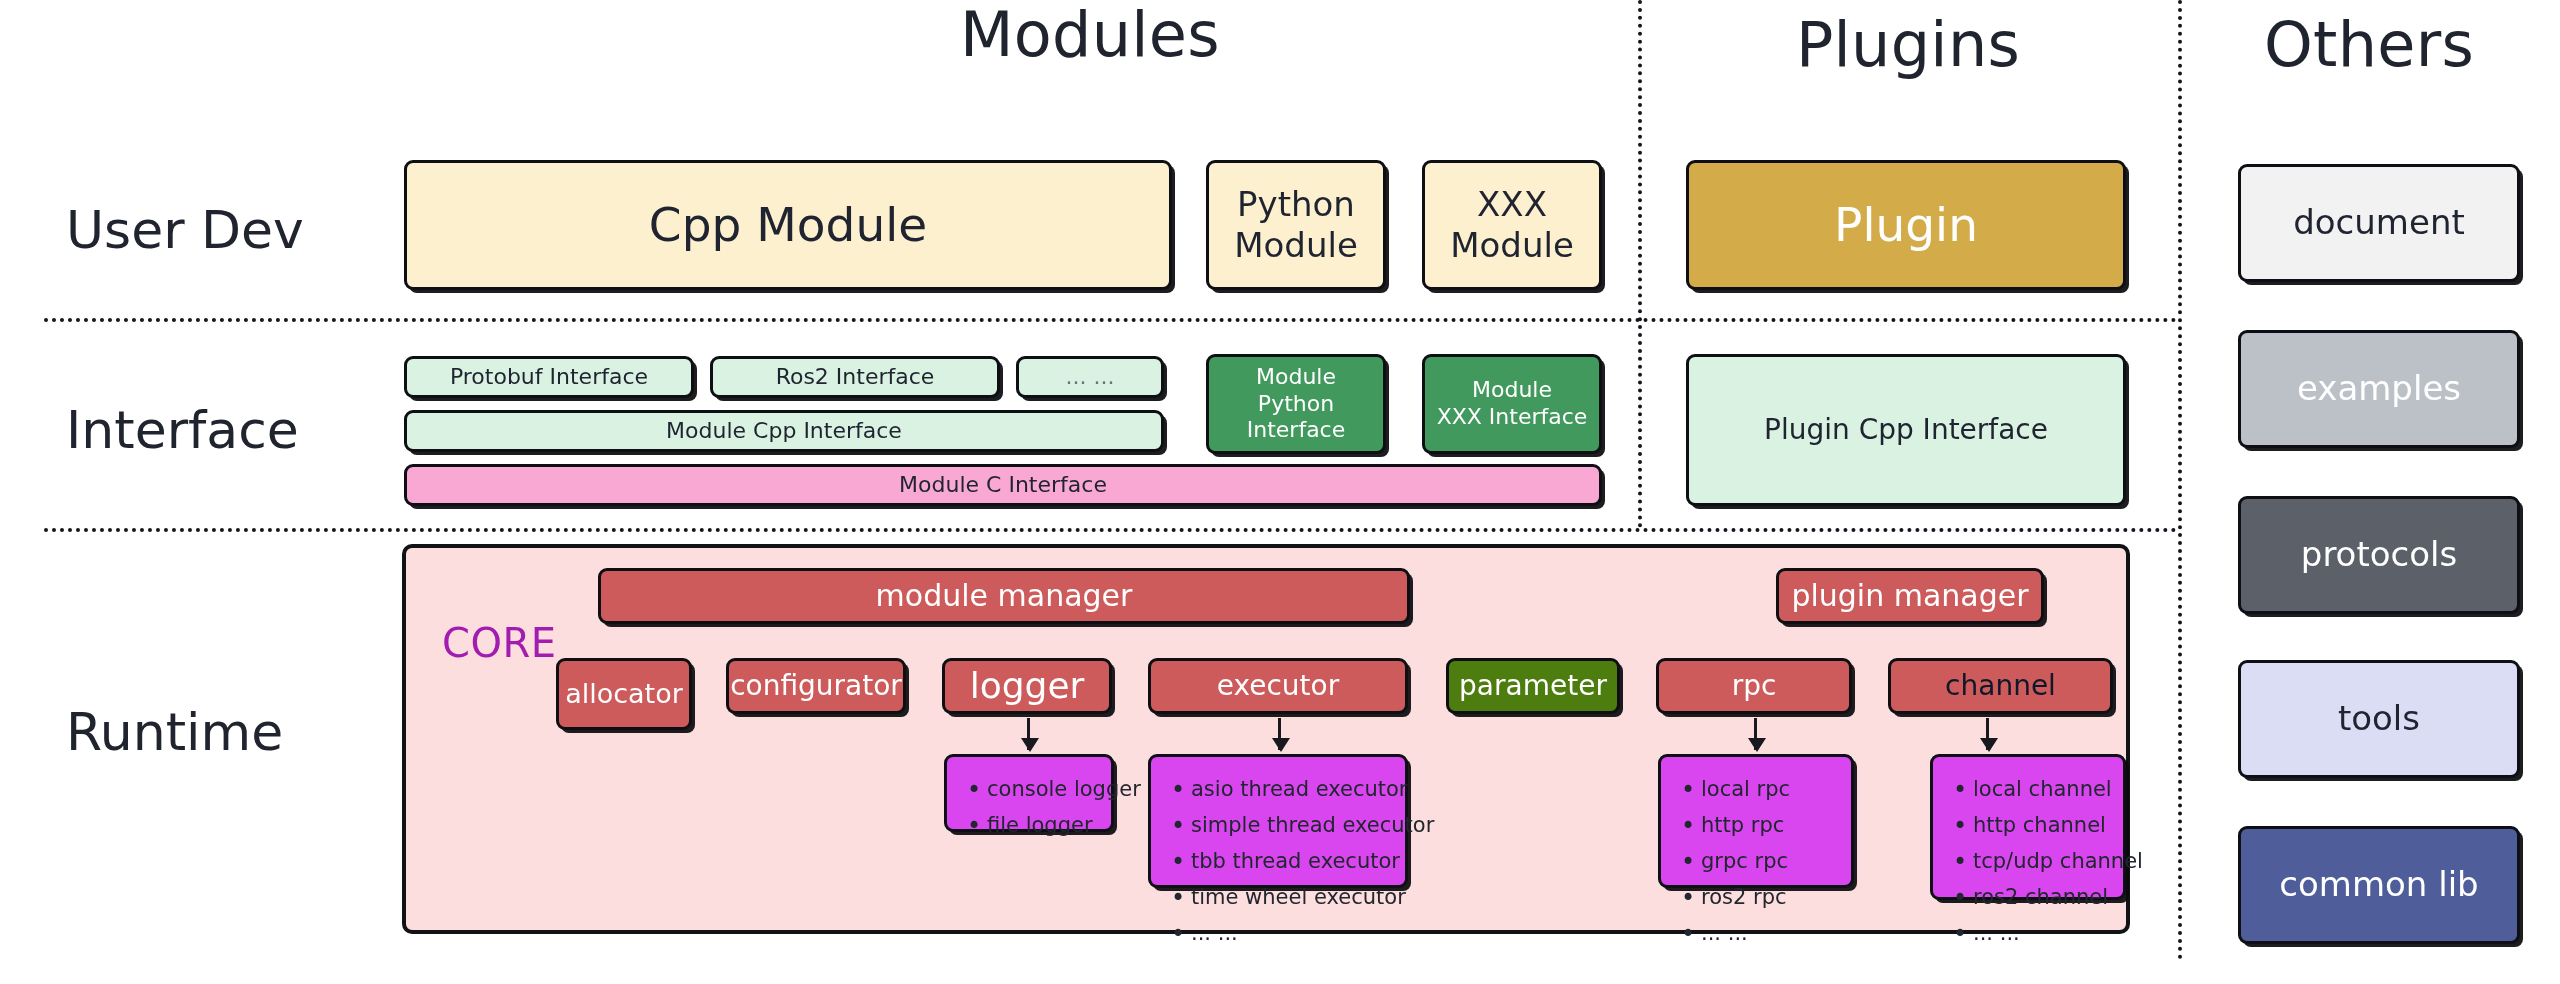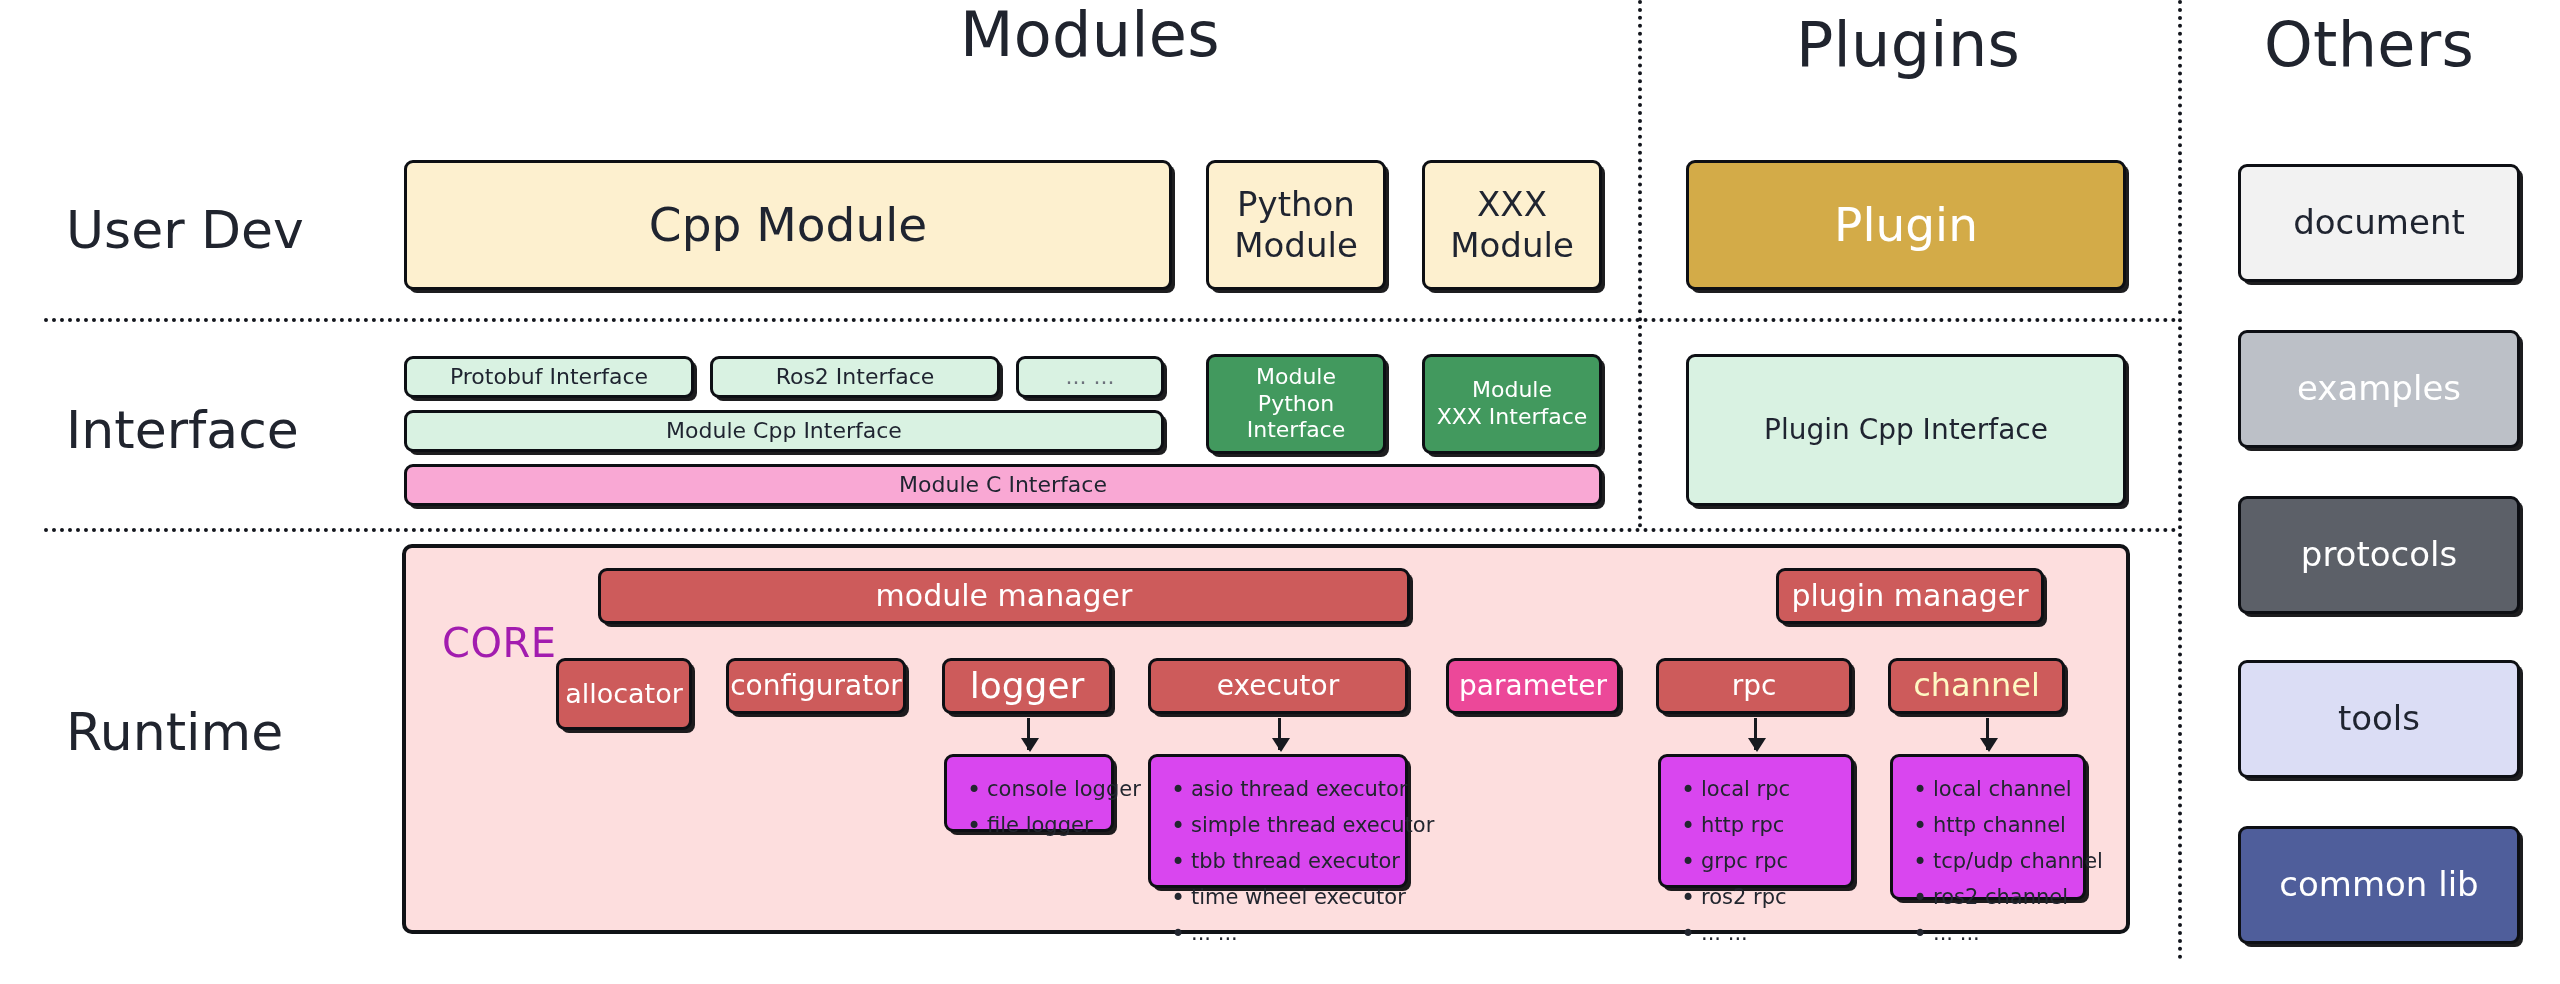--- a/index.html
+++ b/index.html
@@ -130,27 +130,27 @@
 </div>
 <div class="blk" style="left:726px;top:658px;width:180px;height:56px;background:#cd5b5b;color:#fff;font-size:28px;">
   <span>configurator</span>
 </div>
 <div class="blk" style="left:942px;top:658px;width:170px;height:56px;background:#cd5b5b;color:#fff;font-size:36px;">
   <span>logger</span>
 </div>
 <div class="blk" style="left:1148px;top:658px;width:260px;height:56px;background:#cd5b5b;color:#fff;font-size:28px;">
   <span>executor</span>
 </div>
-<div class="blk" style="left:1446px;top:658px;width:174px;height:56px;background:#ec4899;color:#fff;font-size:28px;">
+<div class="blk" style="left:1446px;top:658px;width:174px;height:56px;background:#4d7c0f;color:#fff;font-size:28px;">
   <span>parameter</span>
 </div>
 <div class="blk" style="left:1656px;top:658px;width:196px;height:56px;background:#cd5b5b;color:#fff;font-size:28px;">
   <span>rpc</span>
 </div>
-<div class="blk" style="left:1888px;top:658px;width:177px;height:56px;background:#cd5b5b;color:#fef9c3;font-size:32px;">
+<div class="blk" style="left:1888px;top:658px;width:225px;height:56px;background:#cd5b5b;color:#0f172a;font-size:28px;">
   <span>channel</span>
 </div>
 
 <div class="arrow" style="left:1027px;top:718px;height:32px;"></div>
 <div class="arrow" style="left:1278px;top:718px;height:32px;"></div>
 <div class="arrow" style="left:1754px;top:718px;height:32px;"></div>
 <div class="arrow" style="left:1986px;top:718px;height:32px;"></div>
 
 <div class="bullets" style="left:944px;top:754px;width:170px;height:78px;">
   <ul>
@@ -169,21 +169,21 @@
 </div>
 <div class="bullets" style="left:1658px;top:754px;width:196px;height:134px;">
   <ul>
       <li>local rpc</li>
       <li>http rpc</li>
       <li>grpc rpc</li>
       <li>ros2 rpc</li>
       <li>... ...</li>
     </ul>
 </div>
-<div class="bullets" style="left:1890px;top:754px;width:196px;height:146px;">
+<div class="bullets" style="left:1930px;top:754px;width:196px;height:146px;">
   <ul>
       <li>local channel</li>
       <li>http channel</li>
       <li>tcp/udp channel</li>
       <li>ros2 channel</li>
       <li>... ...</li>
     </ul>
 </div>
 
 <div class="blk" style="left:2238px;top:164px;width:282px;height:118px;background:#f2f2f2;font-size:34px;">

